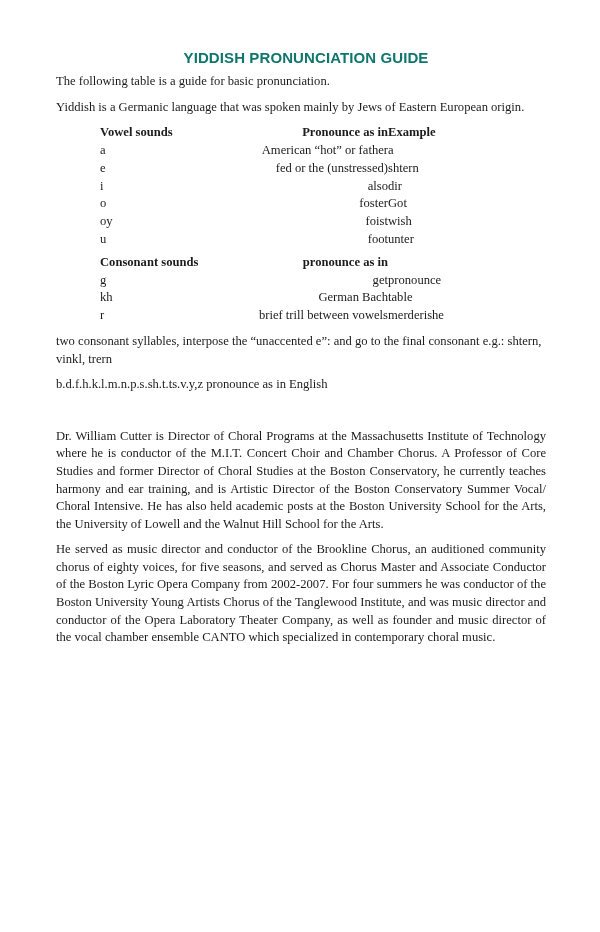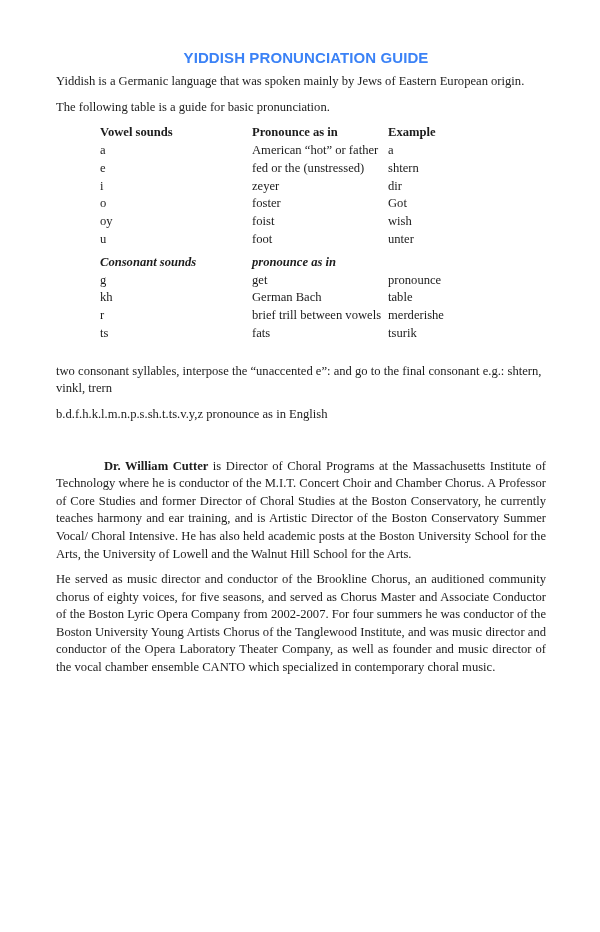--- a/index.html
+++ b/index.html
@@ -25,82 +25,81 @@
     }
     .title {
       font-family: "Liberation Sans", sans-serif;
       font-weight: bold;
       font-size: 15px;
       letter-spacing: 0.1px;
       text-align: center;
       margin: 0 0 5px 0;
       padding-left: 10px;
       line-height: 20px;
-      color: #3b82f6;
+      color: #0f766e;
     }
     p {
       margin: 0 0 8px 0;
     }
     .justify {
       text-align: justify;
     }
     table.pron {
       border-collapse: collapse;
-      margin: 0 0 20px 44px;
+      margin: 0 0 8px 44px;
     }
     table.pron td {
       padding: 0;
       height: 17.8px;
       vertical-align: top;
       white-space: nowrap;
     }
     table.pron td.c1 { width: 152px; }
-    table.pron td.c2 { width: 136px; }
+    table.pron td.c2 { width: 136px; text-align: right; }
     table.pron td.c3 { width: 110px; }
     table.pron tr.head td {
       font-weight: bold;
     }
     table.pron tr.section-gap td {
       padding-top: 5px;
-      font-style: italic;
     }
     .spacer-lg {
       height: 26px;
     }
-    b.name { font-weight: bold; margin-left: 48px; }
+    b.name { font-weight: normal; }
   </style>
 </head>
 <body>
 
 <div class="page">
   <h1 class="title">YIDDISH PRONUNCIATION GUIDE</h1>
 
+  <p>The following table  is a guide for basic pronunciation.</p>
   <p>Yiddish is a Germanic language that was spoken mainly by Jews of Eastern European origin.</p>
-  <p>The following table  is a guide for basic pronunciation.</p>
 
   <table class="pron">
     <tbody>
       <tr class="head">
         <td class="c1">Vowel sounds</td>
         <td class="c2">Pronounce as in</td>
         <td class="c3">Example</td>
       </tr>
       <tr>
         <td class="c1">a</td>
         <td class="c2">American “hot” or father</td>
         <td class="c3">a</td>
       </tr>
       <tr>
         <td class="c1">e</td>
         <td class="c2">fed or the (unstressed)</td>
         <td class="c3">shtern</td>
       </tr>
       <tr>
         <td class="c1">i</td>
-        <td class="c2">zeyer</td>
+        <td class="c2">also</td>
         <td class="c3">dir</td>
       </tr>
       <tr>
         <td class="c1">o</td>
         <td class="c2">foster</td>
         <td class="c3">Got</td>
       </tr>
       <tr>
         <td class="c1">oy</td>
         <td class="c2">foist</td>
@@ -125,25 +124,20 @@
       <tr>
         <td class="c1">kh</td>
         <td class="c2">German Bach</td>
         <td class="c3">table</td>
       </tr>
       <tr>
         <td class="c1">r</td>
         <td class="c2">brief trill between vowels</td>
         <td class="c3">merderishe</td>
       </tr>
-      <tr>
-        <td class="c1">ts</td>
-        <td class="c2">fats</td>
-        <td class="c3">tsurik</td>
-      </tr>
     </tbody>
   </table>
 
   <p>two consonant syllables, interpose the “unaccented e”: and go to the final consonant e.g.: shtern, vinkl, trern</p>
   <p>b.d.f.h.k.l.m.n.p.s.sh.t.ts.v.y,z pronounce as in English</p>
 
   <div class="spacer-lg"></div>
 
   <p class="justify"><b class="name">Dr. William Cutter</b><span> is Director of Choral Programs at the Massachusetts Institute of Technology where he is conductor of the M.I.T. Concert Choir and Chamber Chorus.  A Professor of Core Studies and former Director of Choral Studies at the Boston Conservatory, he currently teaches harmony and ear training, and is Artistic Director of the Boston Conservatory Summer Vocal/ Choral Intensive.  He has also held academic posts at the Boston University School for the Arts, the University of Lowell and the Walnut Hill School for the Arts.</span></p>
   <p class="justify">He served as music director and conductor of the Brookline Chorus, an auditioned community chorus of eighty voices, for five seasons, and served as Chorus Master and Associate Conductor of the Boston Lyric Opera Company from 2002-2007.  For four summers he was conductor of the Boston University Young Artists Chorus of the Tanglewood Institute, and was music director and conductor of the Opera Laboratory Theater Company, as well as founder and music director of the vocal chamber ensemble CANTO which specialized in contemporary choral music.</p>

